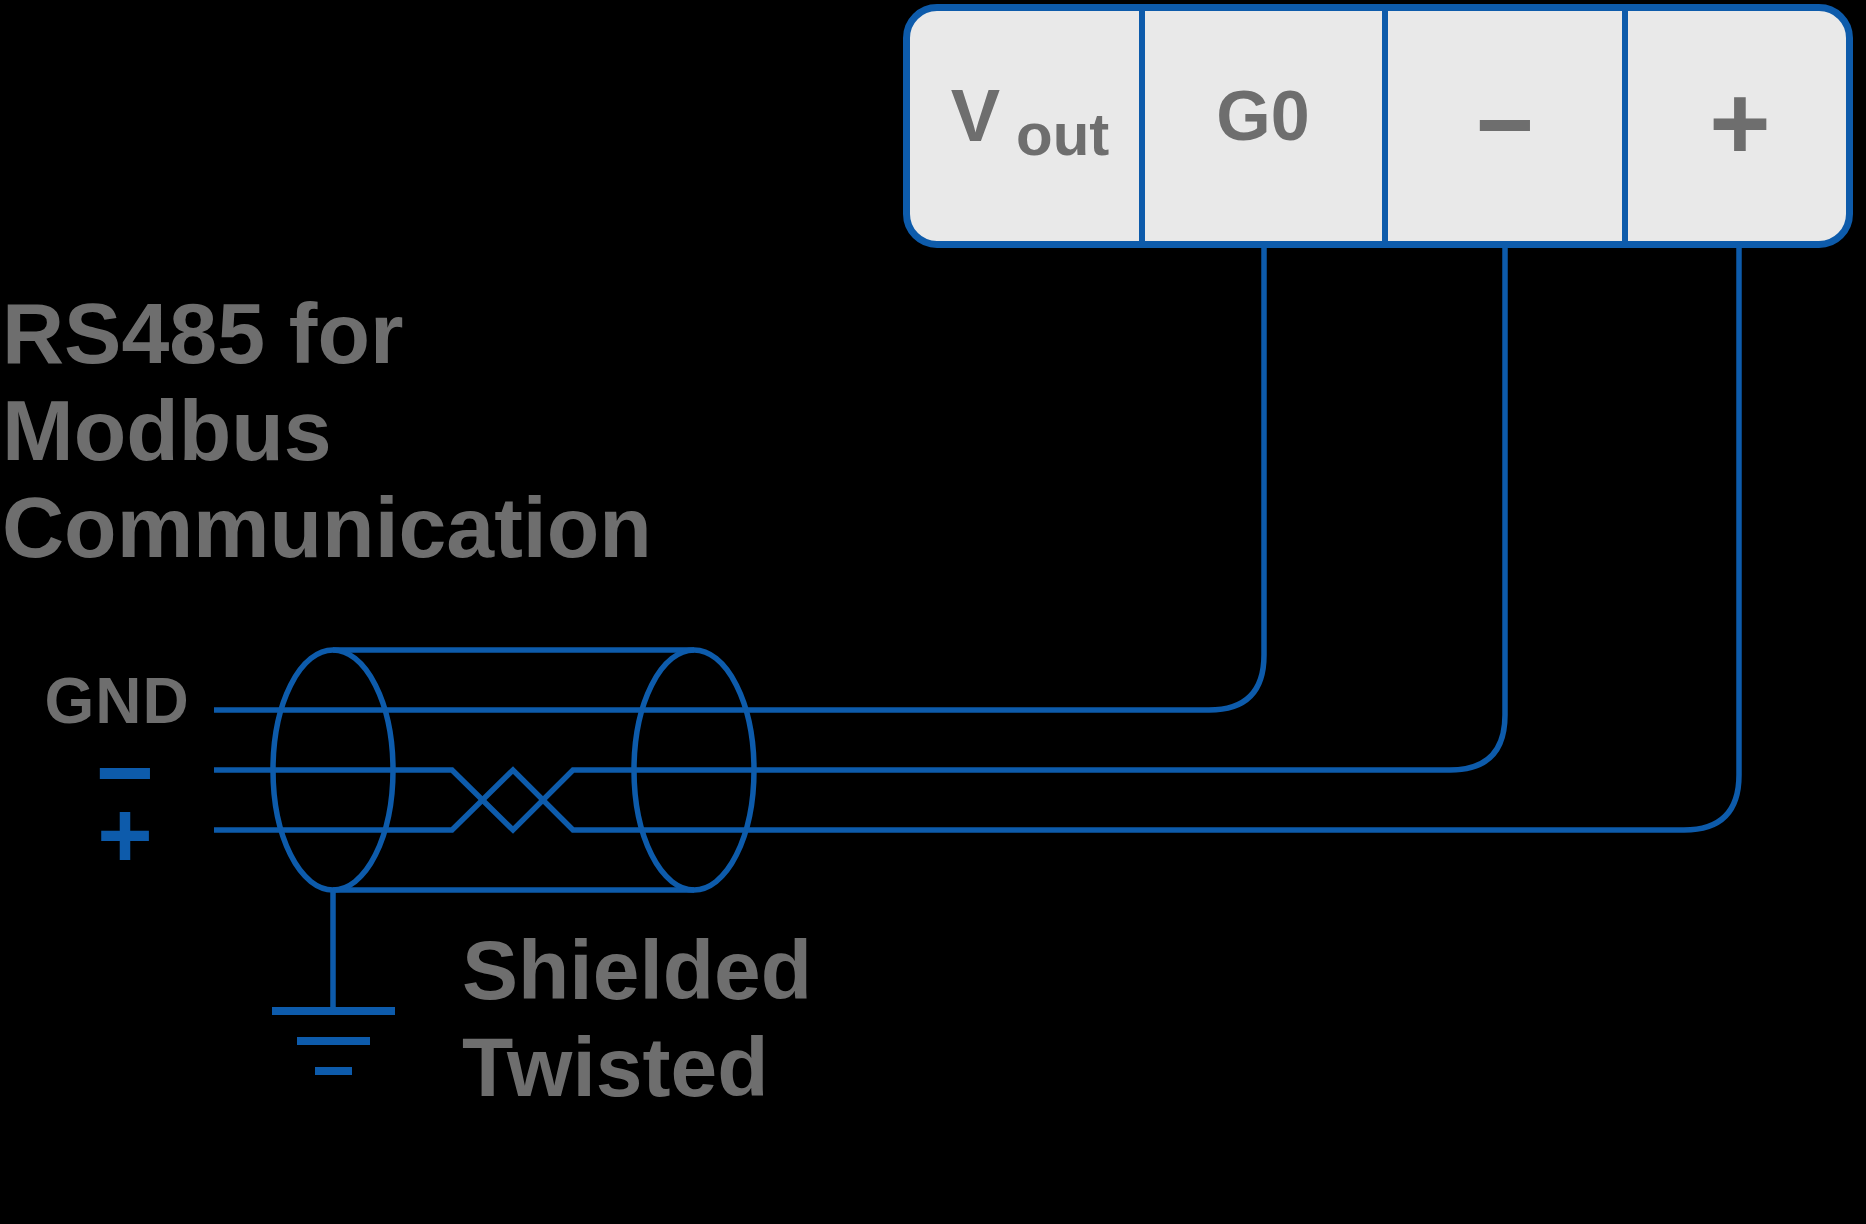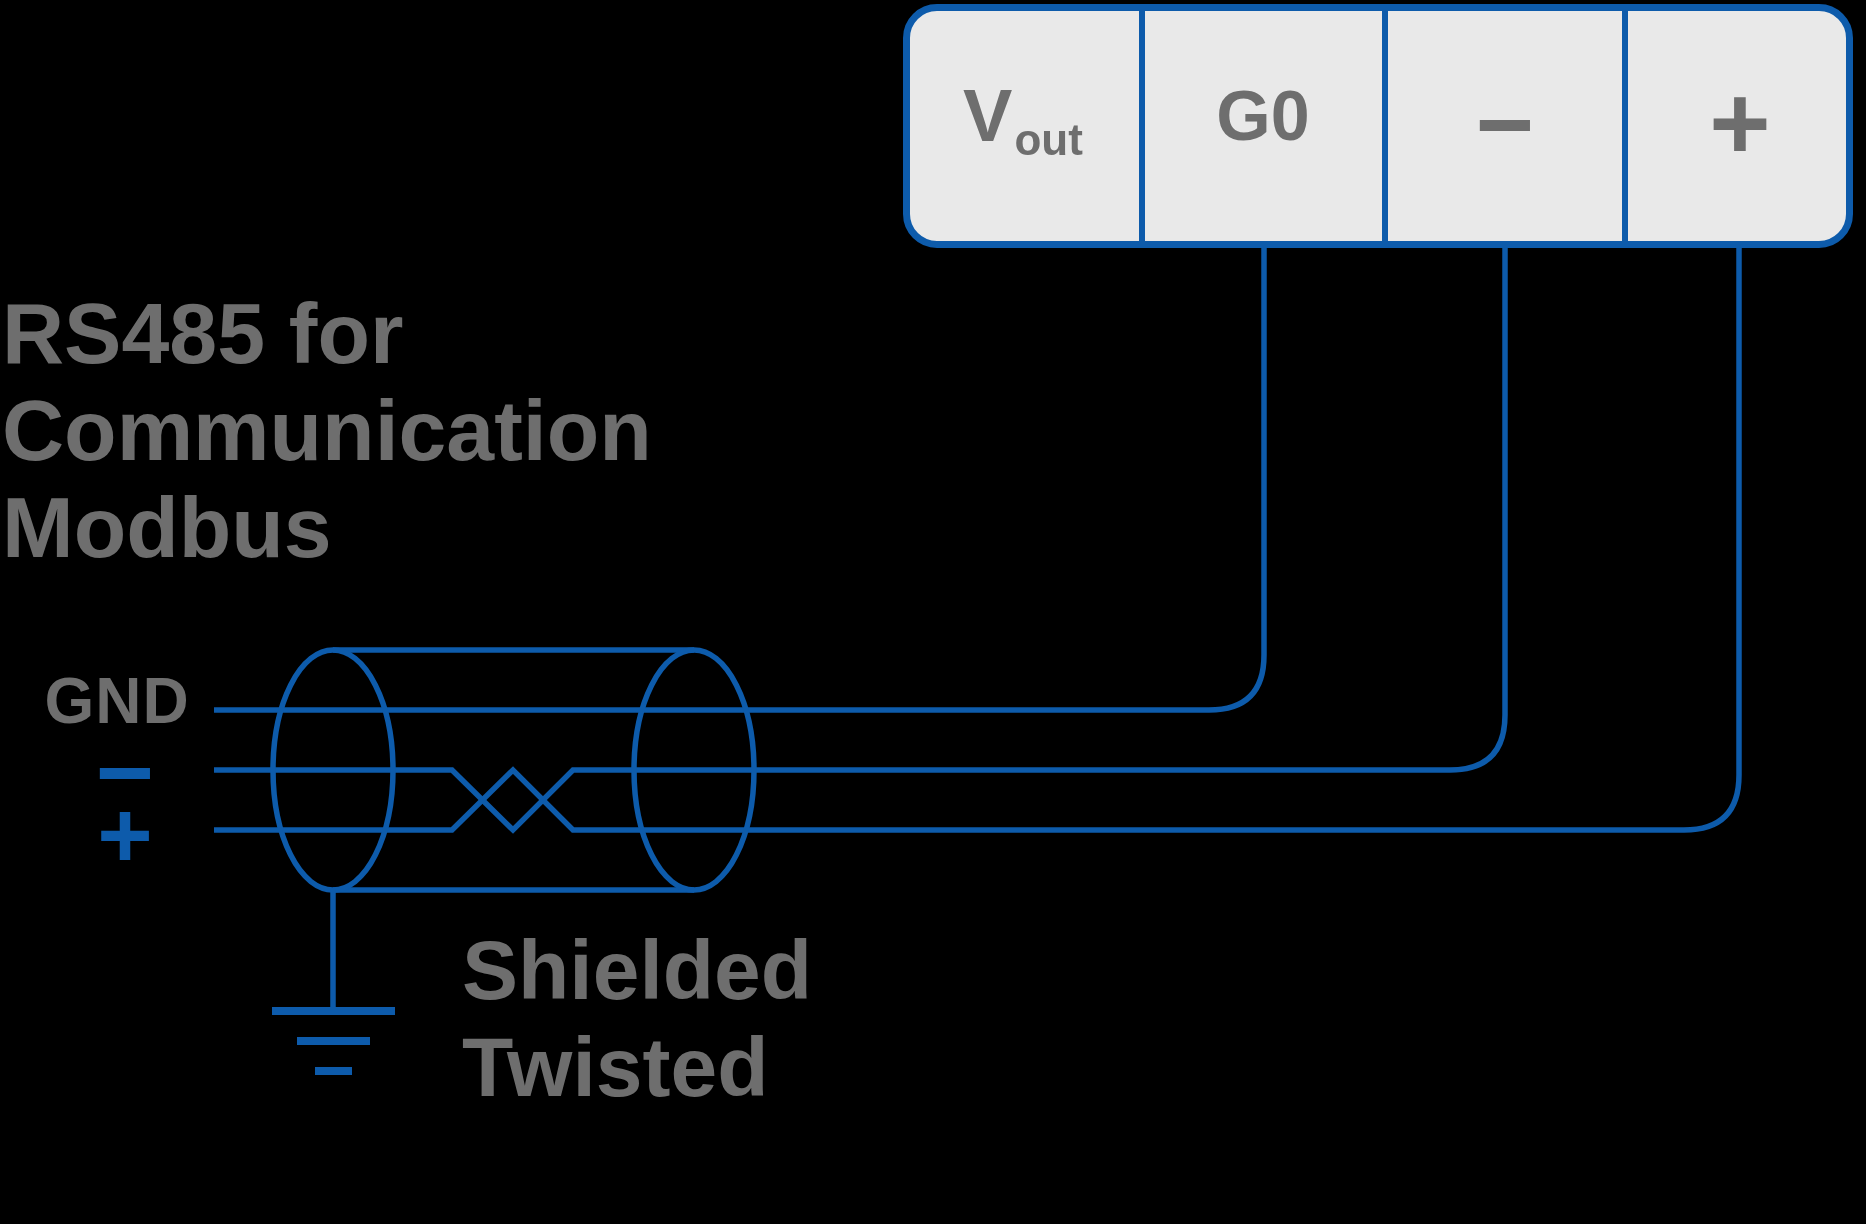--- a/index.html
+++ b/index.html
@@ -29,21 +29,21 @@
     background:var(--wire-blue);
   }
   
   .glabel{
     position:absolute;transform:translate(-50%,-50%);
     color:var(--text-gray);font-weight:bold;white-space:nowrap;
     line-height:1;
   }
   .blue-glyph{color:var(--wire-blue);}
   .vout-main{font-size:74px;}
-  .vout-sub{font-size:44px;position:relative;top:14px;left:2px;}
+  .vout-sub{font-size:60px;position:relative;top:14px;left:16px;}
   .g0-label{font-size:70px;}
   .term-minus{font-size:100px;}
   .term-plus{font-size:105px;}
   .gnd-label{font-size:64px;letter-spacing:1px;}
   .side-minus{font-size:100px;}
   .side-plus{font-size:95px;}
   
   .caption{
     position:absolute;text-align:left;color:var(--text-gray);
     font-weight:bold;
@@ -81,21 +81,21 @@
       <path class="thick" d="M 315 1071 H 352"></path>
     </g>
   </svg>
 
   <div class="glabel gnd-label" style="left:117px;top:701px">GND</div>
   <div class="glabel blue-glyph side-minus" style="left:125px;top:772px">−</div>
   <div class="glabel blue-glyph side-plus" style="left:125px;top:834px">+</div>
 
   <div class="caption caption-rs485">
     <div>RS485 for</div>
+    <div>Modbus</div>
     <div>Communication</div>
-    <div>Modbus</div>
   </div>
   <div class="caption caption-cable">
     <div>Shielded</div>
     <div>Twisted</div>
   </div>
 
 </div>
 
 </body></html>

